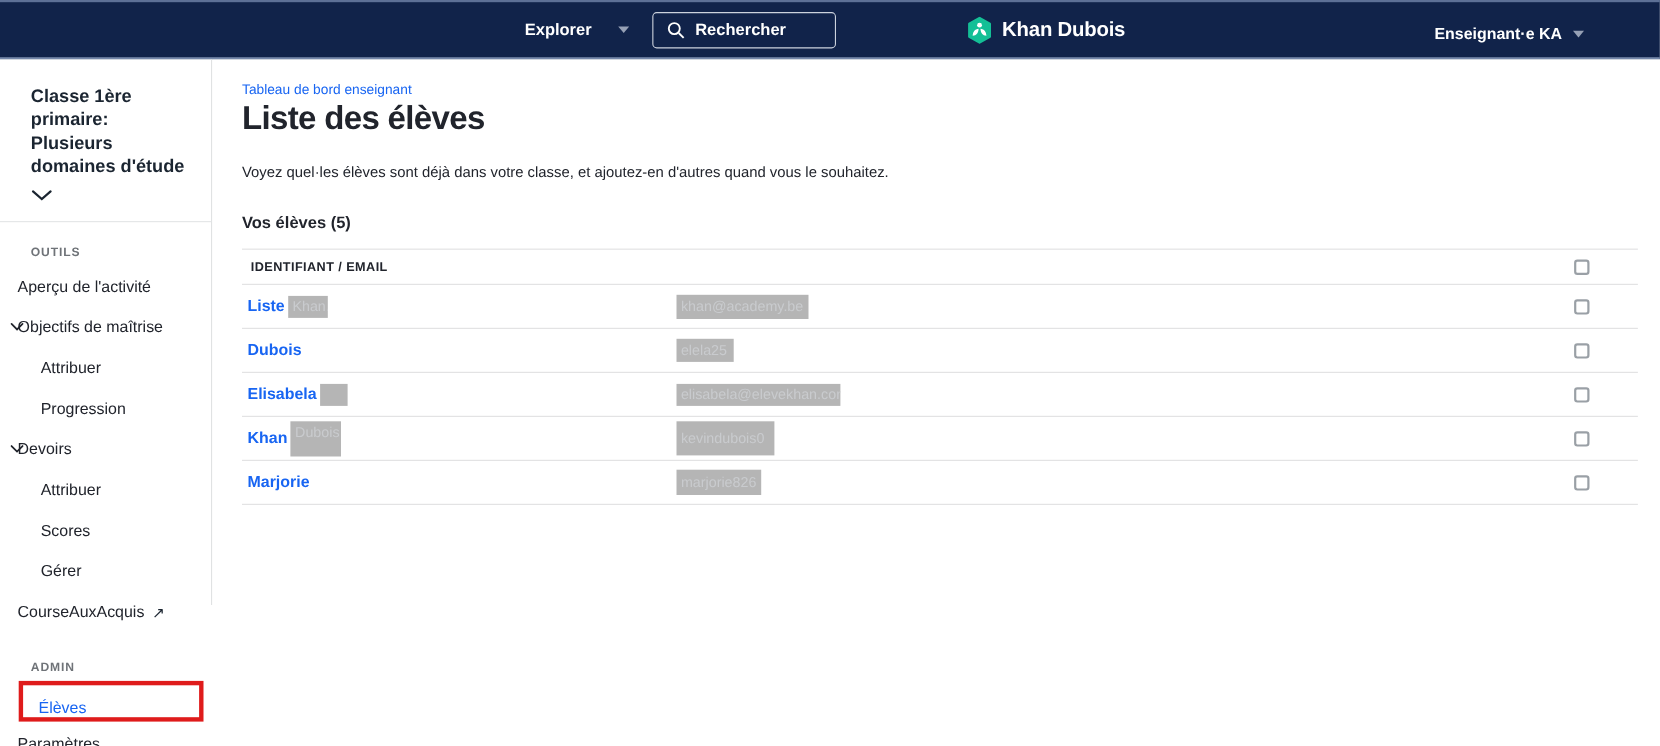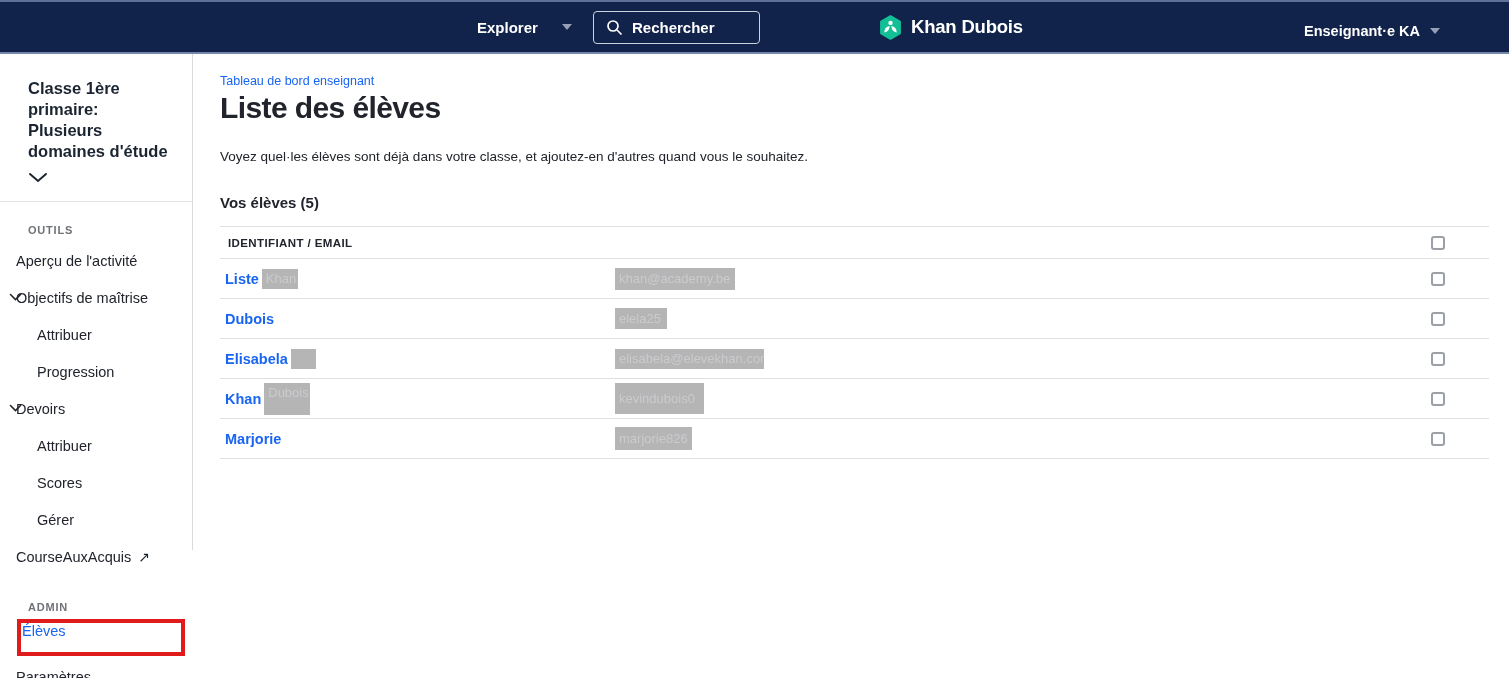--- a/index.html
+++ b/index.html
@@ -33,21 +33,21 @@
   .class-block .chev { margin-top:10px; }
   .side-section-label { margin:22px 0 0 28px; font-size:11px; font-weight:700;
             letter-spacing:0.8px; color:#6f7378; }
   .side-list { margin-top:6px; }
   .side-item { position:relative; height:37px; display:flex; align-items:center;
             padding-left:16px; font-size:14.5px; color:#21242c; cursor:pointer; }
   .side-item.sub { padding-left:37px; }
   .side-item .chev-left { position:absolute; left:9px; top:14px; }
   .ext-arrow { margin-left:7px; font-size:14px; color:#1b2531; }
   .active-box { border:4px solid #df1b1b; margin:2px 7px 2px 17px; height:37px;
-            display:flex; align-items:flex-start; padding-left:1px; cursor:pointer; }
+            display:flex; align-items:flex-end; padding-left:14px; cursor:pointer; }
   .active-box .link { color:#1865f2; font-size:14.5px; }
   .side-item.last { margin-top:2px; }
 
   
   .main { position:absolute; left:193px; top:54px; width:1316px; height:624px;
             padding:20px 0 0 27px; background:#fff; }
   .breadcrumb { color:#1865f2; font-size:12.5px; cursor:pointer; }
   .page-title { margin-top:3px; font-size:30px; font-weight:700;
             letter-spacing:-0.6px; color:#21242c; }
   .page-subtitle { margin-top:24px; font-size:13.5px; color:#21242c; }

